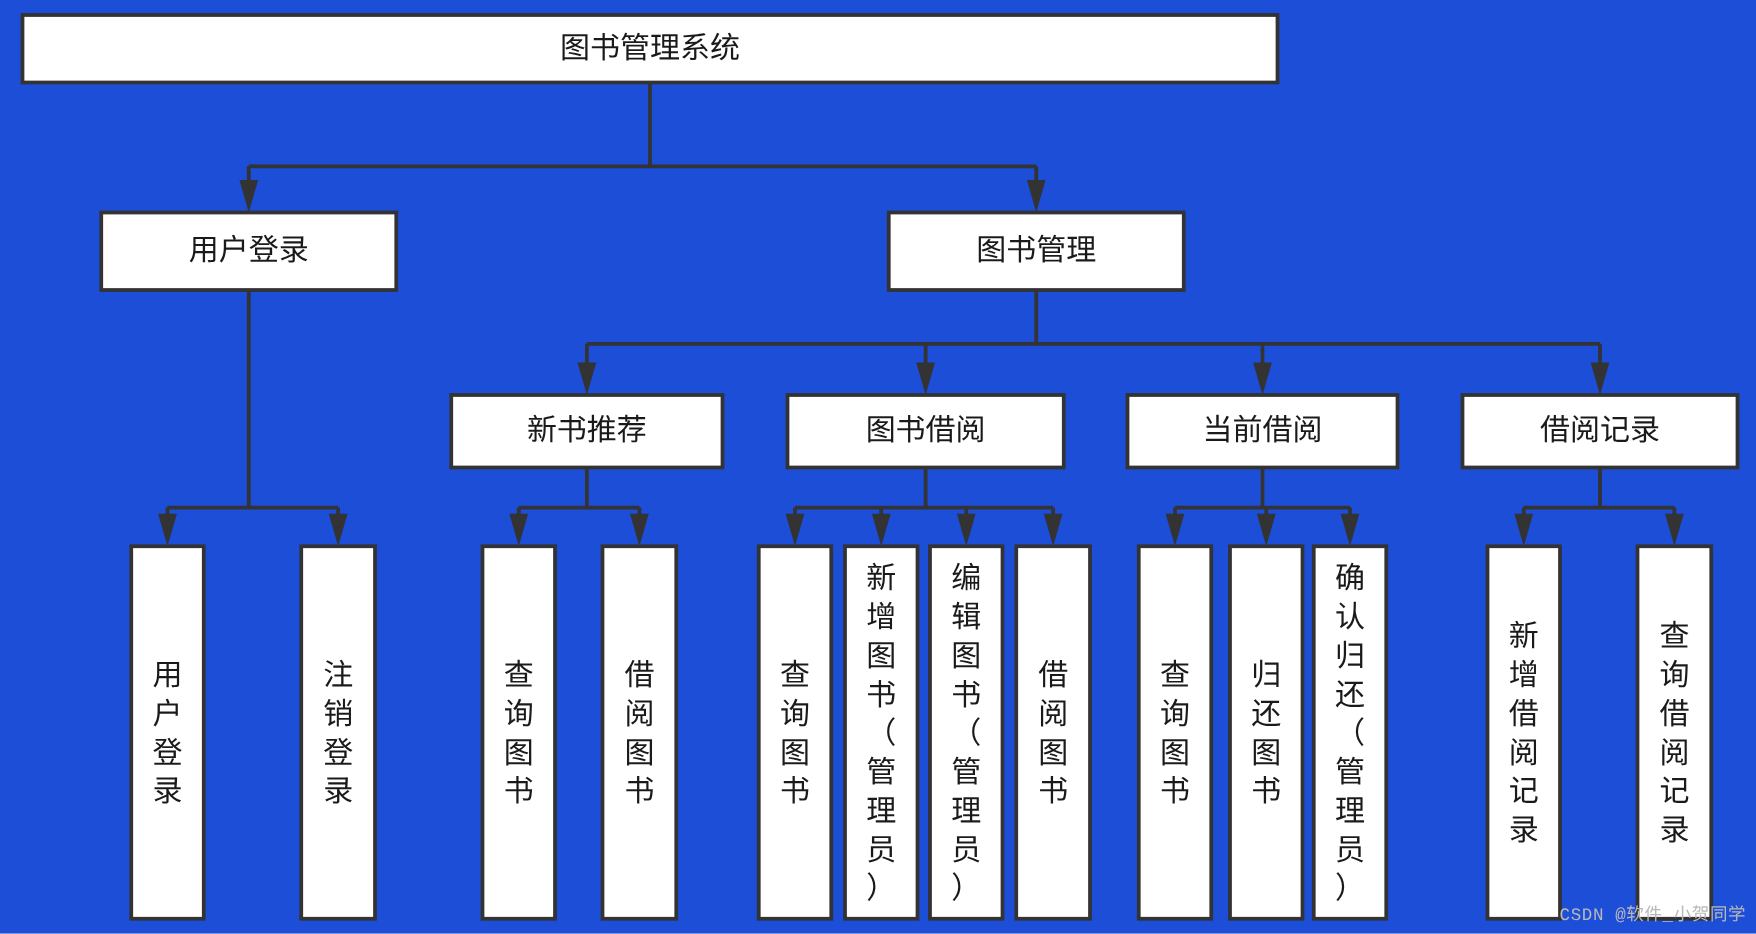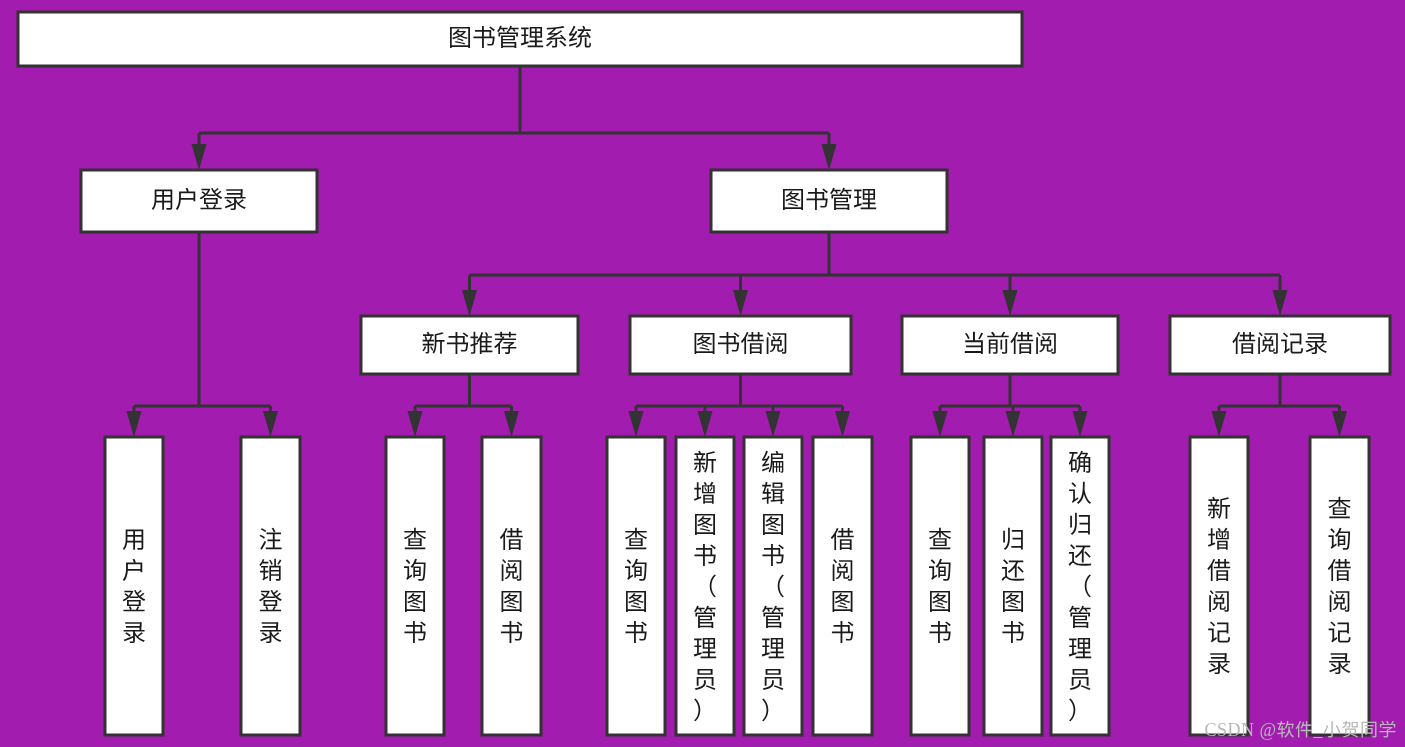--- a/index.html
+++ b/index.html
@@ -8,21 +8,21 @@
     padding: 0;
     background: #ffffff;
   }
   body {
     font-family: "Liberation Sans", "DejaVu Sans", sans-serif;
   }
   #diagram-root {
     position: relative;
     width: 1405px;
     height: 747px;
-    background: #a21caf;
+    background: #1d4ed8;
     overflow: hidden;
   }
   svg#tree-canvas {
     position: absolute;
     left: 0;
     top: 0;
     width: 1405px;
     height: 747px;
     display: block;
   }
@@ -51,22 +51,22 @@
   .node-label-vertical {
     fill: #1a1a1a;
     font-family: "Liberation Sans", "DejaVu Sans", sans-serif;
     font-size: 24px;
     text-anchor: middle;
   }
   .watermark-text {
     position: absolute;
     right: 8px;
     bottom: 6px;
-    font-family: Liberation Serif, serif;
-    font-size: 18px;
+    font-family: Liberation Mono, monospace;
+    font-size: 14px;
     color: #b8b8b8;
     letter-spacing: 0.5px;
     white-space: nowrap;
     user-select: none;
   }
 </style>
 </head>
 <body>
 
 <div id="diagram-root">

